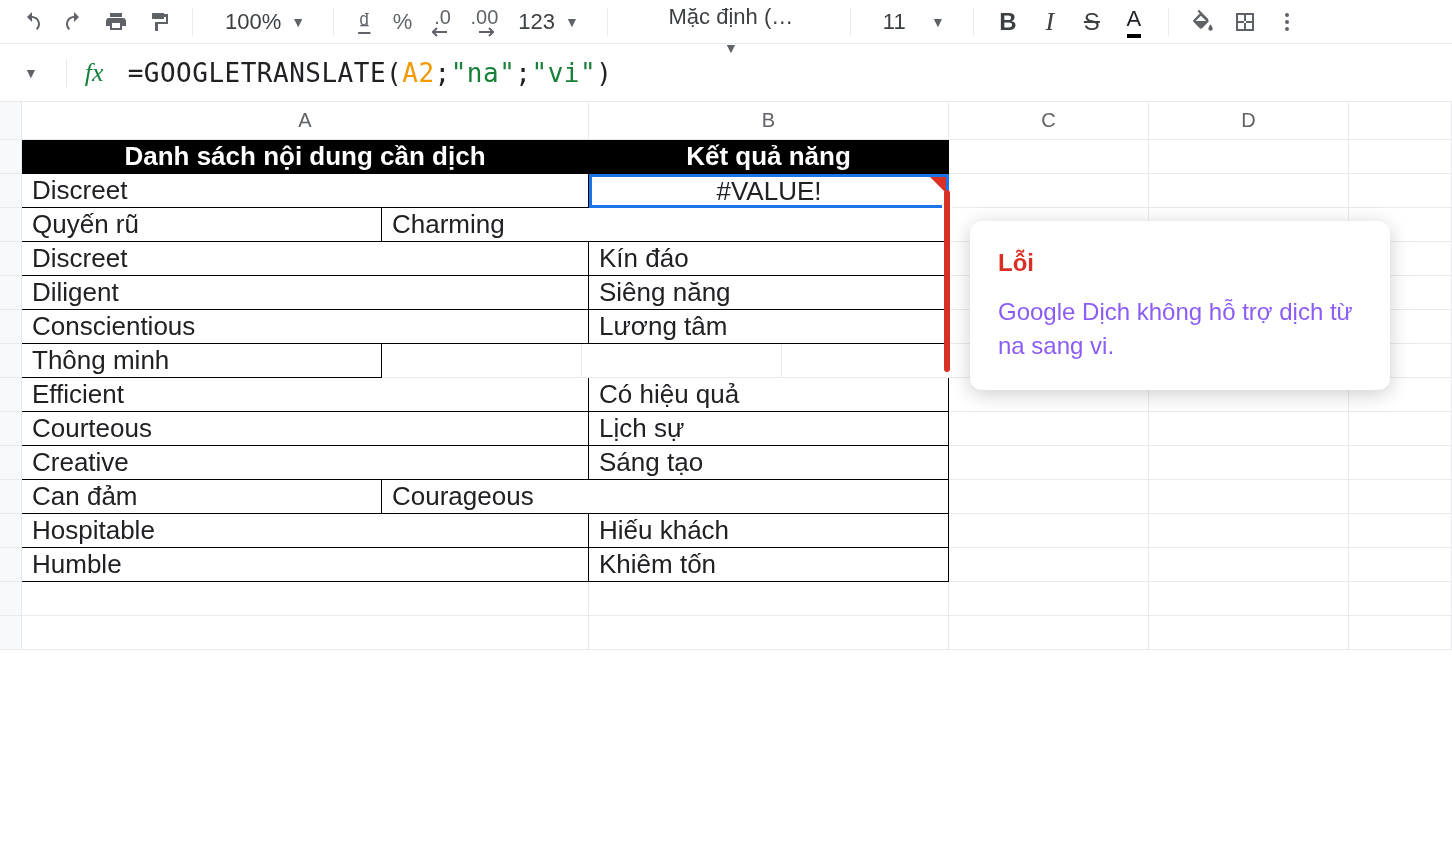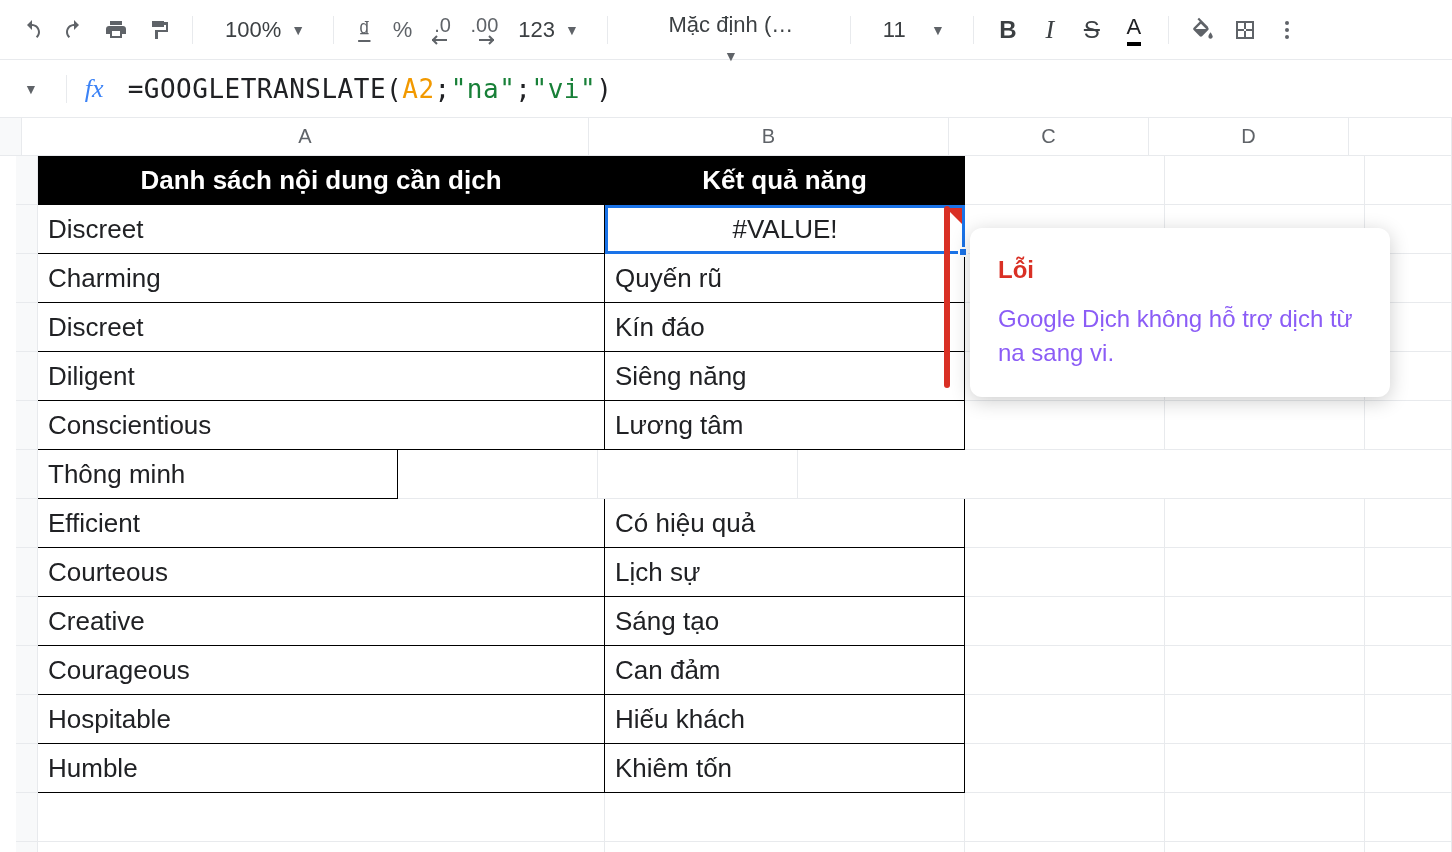--- a/index.html
+++ b/index.html
@@ -1,49 +1,49 @@
 <!DOCTYPE html>
 <html><head>
 <meta charset="utf-8">
 <style>
   * { box-sizing: border-box; margin: 0; padding: 0; }
   body { font-family: Arial, "Helvetica Neue", sans-serif; background: #fff; color: #202124; width: 1452px; height: 852px; overflow: hidden; }
 
   
-  .toolbar { height: 60px; display: flex; align-items: center; padding: 0 14px; border-bottom: 1px solid #e8eaed; gap: 6px; }
+  .toolbar { height: 44px; display: flex; align-items: center; padding: 0 14px; border-bottom: 1px solid #e8eaed; gap: 6px; }
   .toolbar .sep { width: 1px; height: 28px; background: #e8eaed; margin: 0 10px; }
   .tbtn { display: inline-flex; align-items: center; justify-content: center; width: 36px; height: 36px; border-radius: 4px; cursor: pointer; color: #5f6368; }
   .tcombo { display: inline-flex; align-items: center; gap: 10px; padding: 0 12px 0 16px; height: 36px; border-radius: 4px; cursor: pointer; color: #3c4043; font-size: 22px; }
   .tcombo .chev { color: #5f6368; font-size: 14px; }
   .tcombo.wide { min-width: 210px; justify-content: space-between; flex-direction: column; }
   .tcombo.fs { min-width: 90px; justify-content: space-between; }
   .icon svg { display: block; }
   .text-color-underline { border-bottom: 4px solid #000; padding-bottom: 2px; }
 
   
   .formula-bar { height: 58px; display: flex; align-items: center; border-bottom: 1px solid #e8eaed; padding: 0 14px; gap: 18px; }
   .namebox-arrow { color: #5f6368; font-size: 14px; padding: 0 10px; cursor: pointer; }
-  .fx { font-style: italic; font-family: "Times New Roman", serif; color: #3b82f6; font-size: 26px; margin-right: 6px; }
+  .fx { font-style: italic; font-family: "Times New Roman", serif; color: #15803d; font-size: 26px; margin-right: 6px; }
   .formula-bar .sep { width: 1px; height: 28px; background: #e8eaed; }
   .formula { font-family: "Menlo", "Consolas", monospace; font-size: 26px; letter-spacing: 0.5px; }
   .formula .fn { color: #202124; }
   .formula .ref { color: #f29900; }
   .formula .str { color: #188038; }
 
   
   .grid-wrap { position: relative; }
   .colhead-row { display: flex; height: 38px; background: #fff; border-bottom: 1px solid #e8eaed; }
   .rowhead-stub { width: 22px; background: #f8f9fa; border-right: 1px solid #e8eaed; }
   .colhead { display: flex; align-items: center; justify-content: center; border-right: 1px solid #e8eaed; color: #5f6368; font-size: 20px; background: #fff; }
   .colA { width: 567px; }
   .colB { width: 360px; }
   .colN { width: 200px; }
 
   .data-rows { }
-  .drow { display: flex; height: 49px; padding-left: 16px; }
+  .drow { display: flex; height: 34px; }
   .drow .stub { width: 22px; background: #f8f9fa; border-right: 1px solid #e8eaed; border-bottom: 1px solid #e8eaed; }
 
   .hcell { background: #000; color: #fff; font-weight: 700; font-size: 26px; display: flex; align-items: center; justify-content: center; border-right: 1px solid #000; border-bottom: 1px solid #000; }
 
   .cell { border-right: 1px solid #000; border-bottom: 1px solid #000; display: flex; align-items: center; padding: 0 10px; font-size: 26px; color: #202124; background: #fff; }
   .cell.light { border-right: 1px solid #e8eaed; border-bottom: 1px solid #e8eaed; }
   .cell.nb-bottom { border-bottom: 1px solid #e8eaed; }
 
   .sel-cell { position: relative; border: 3px solid #1a73e8 !important; display:flex; align-items:center; justify-content:center; font-size:26px; }
   .sel-cell .err-tri { position: absolute; top: 0; right: 0; width: 0; height: 0; border-top: 16px solid #d93025; border-left: 16px solid transparent; }
@@ -192,22 +192,22 @@
         <span class="err-tri"></span>
         <span class="drag-sq"></span>
       </div>
       <div class="cell light colN"></div>
       <div class="cell light colN"></div>
       <div class="cell light" style="flex:1;"></div>
     </div>
 
     <div class="drow">
         <div class="stub"></div>
+        <div class="cell colB">Quyến rũ</div>
         <div class="cell colA">Charming</div>
-        <div class="cell colB">Quyến rũ</div>
         <div class="cell light colN"></div>
         <div class="cell light colN"></div>
         <div class="cell light" style="flex:1;"></div>
       </div>
     <div class="drow">
         <div class="stub"></div>
         <div class="cell colA">Discreet</div>
         <div class="cell colB">Kín đáo</div>
         <div class="cell light colN"></div>
         <div class="cell light colN"></div>
@@ -255,22 +255,22 @@
     <div class="drow">
         <div class="stub"></div>
         <div class="cell colA">Creative</div>
         <div class="cell colB">Sáng tạo</div>
         <div class="cell light colN"></div>
         <div class="cell light colN"></div>
         <div class="cell light" style="flex:1;"></div>
       </div>
     <div class="drow">
         <div class="stub"></div>
+        <div class="cell colB">Can đảm</div>
         <div class="cell colA">Courageous</div>
-        <div class="cell colB">Can đảm</div>
         <div class="cell light colN"></div>
         <div class="cell light colN"></div>
         <div class="cell light" style="flex:1;"></div>
       </div>
     <div class="drow">
         <div class="stub"></div>
         <div class="cell colA">Hospitable</div>
         <div class="cell colB">Hiếu khách</div>
         <div class="cell light colN"></div>
         <div class="cell light colN"></div>
@@ -298,17 +298,17 @@
         <div class="cell light colA" style="border-right:1px solid #e8eaed;"></div>
         <div class="cell light colB" style="border-right:1px solid #e8eaed;"></div>
         <div class="cell light colN"></div>
         <div class="cell light colN"></div>
         <div class="cell light" style="flex:1;"></div>
       </div>
   </div>
 
   <div class="err-bar" style="left:944px; top:88px; height:182px;"></div>
 
-  <div class="err-tip" style="left:970px; top:110px;">
+  <div class="err-tip" style="left:970px; top:119px;">
     <h4>Lỗi</h4>
     <p>Google Dịch không hỗ trợ dịch từ na sang vi.</p>
   </div>
 </div>
 
 </body></html>

